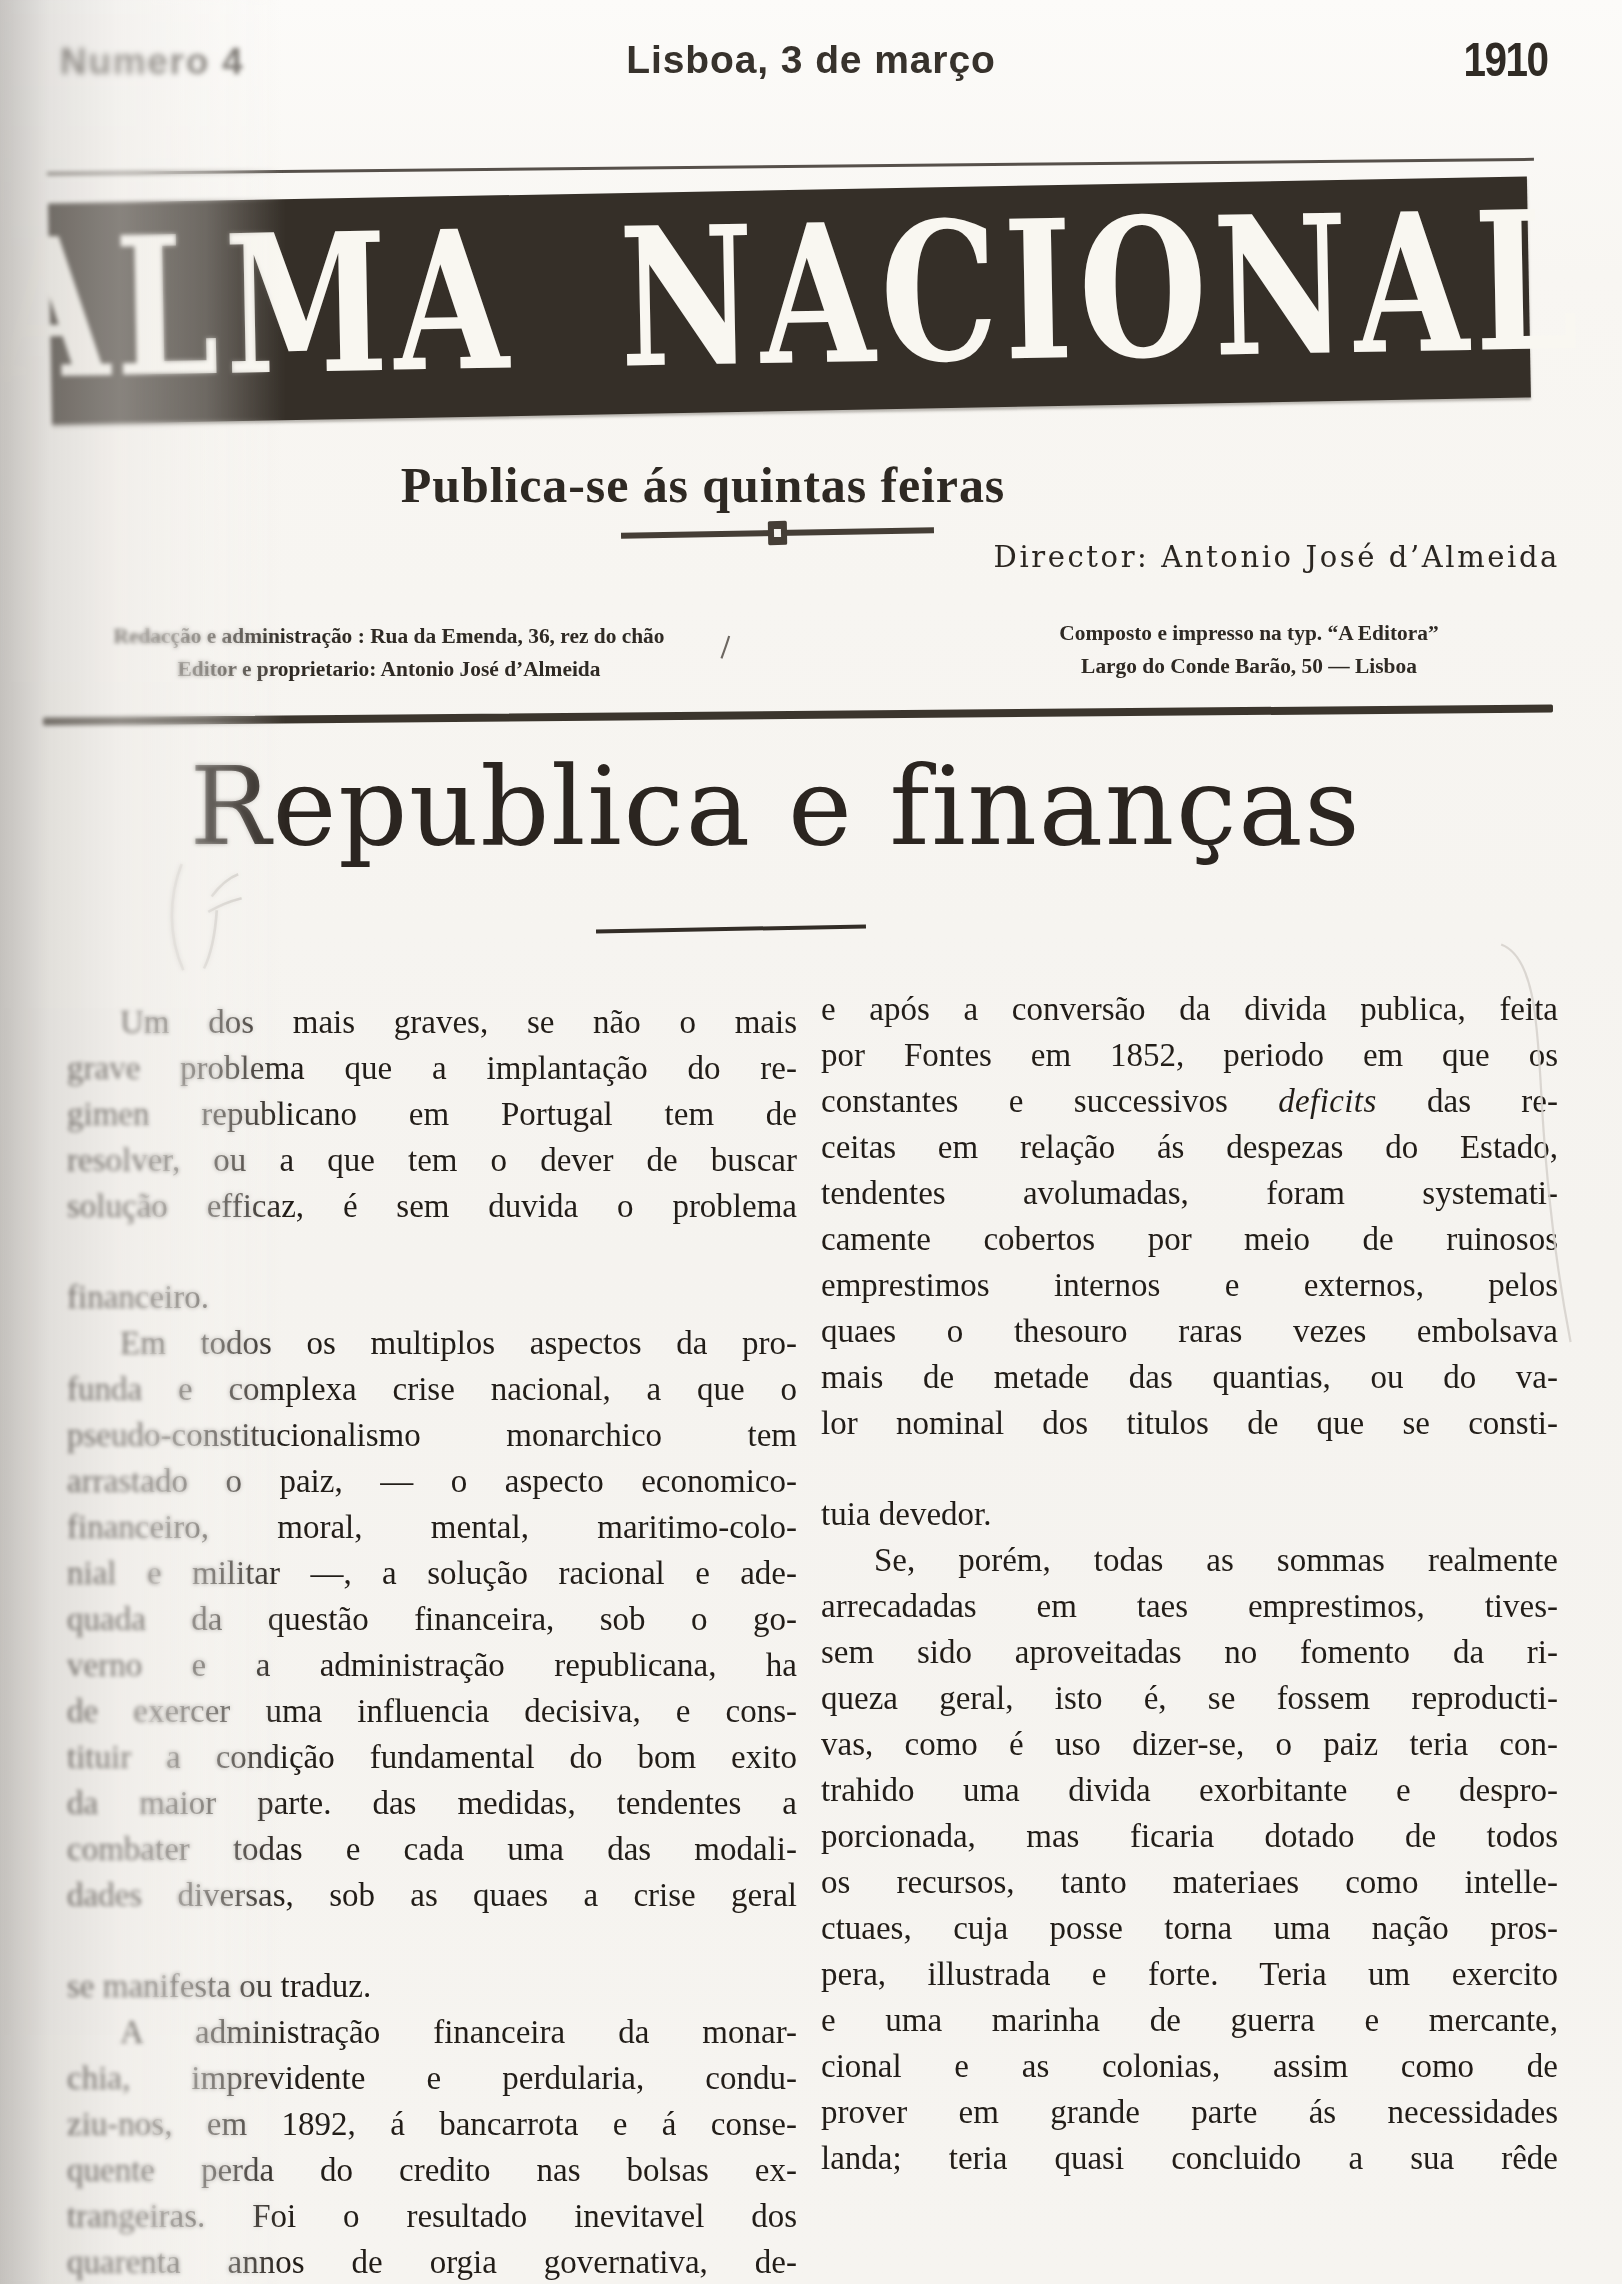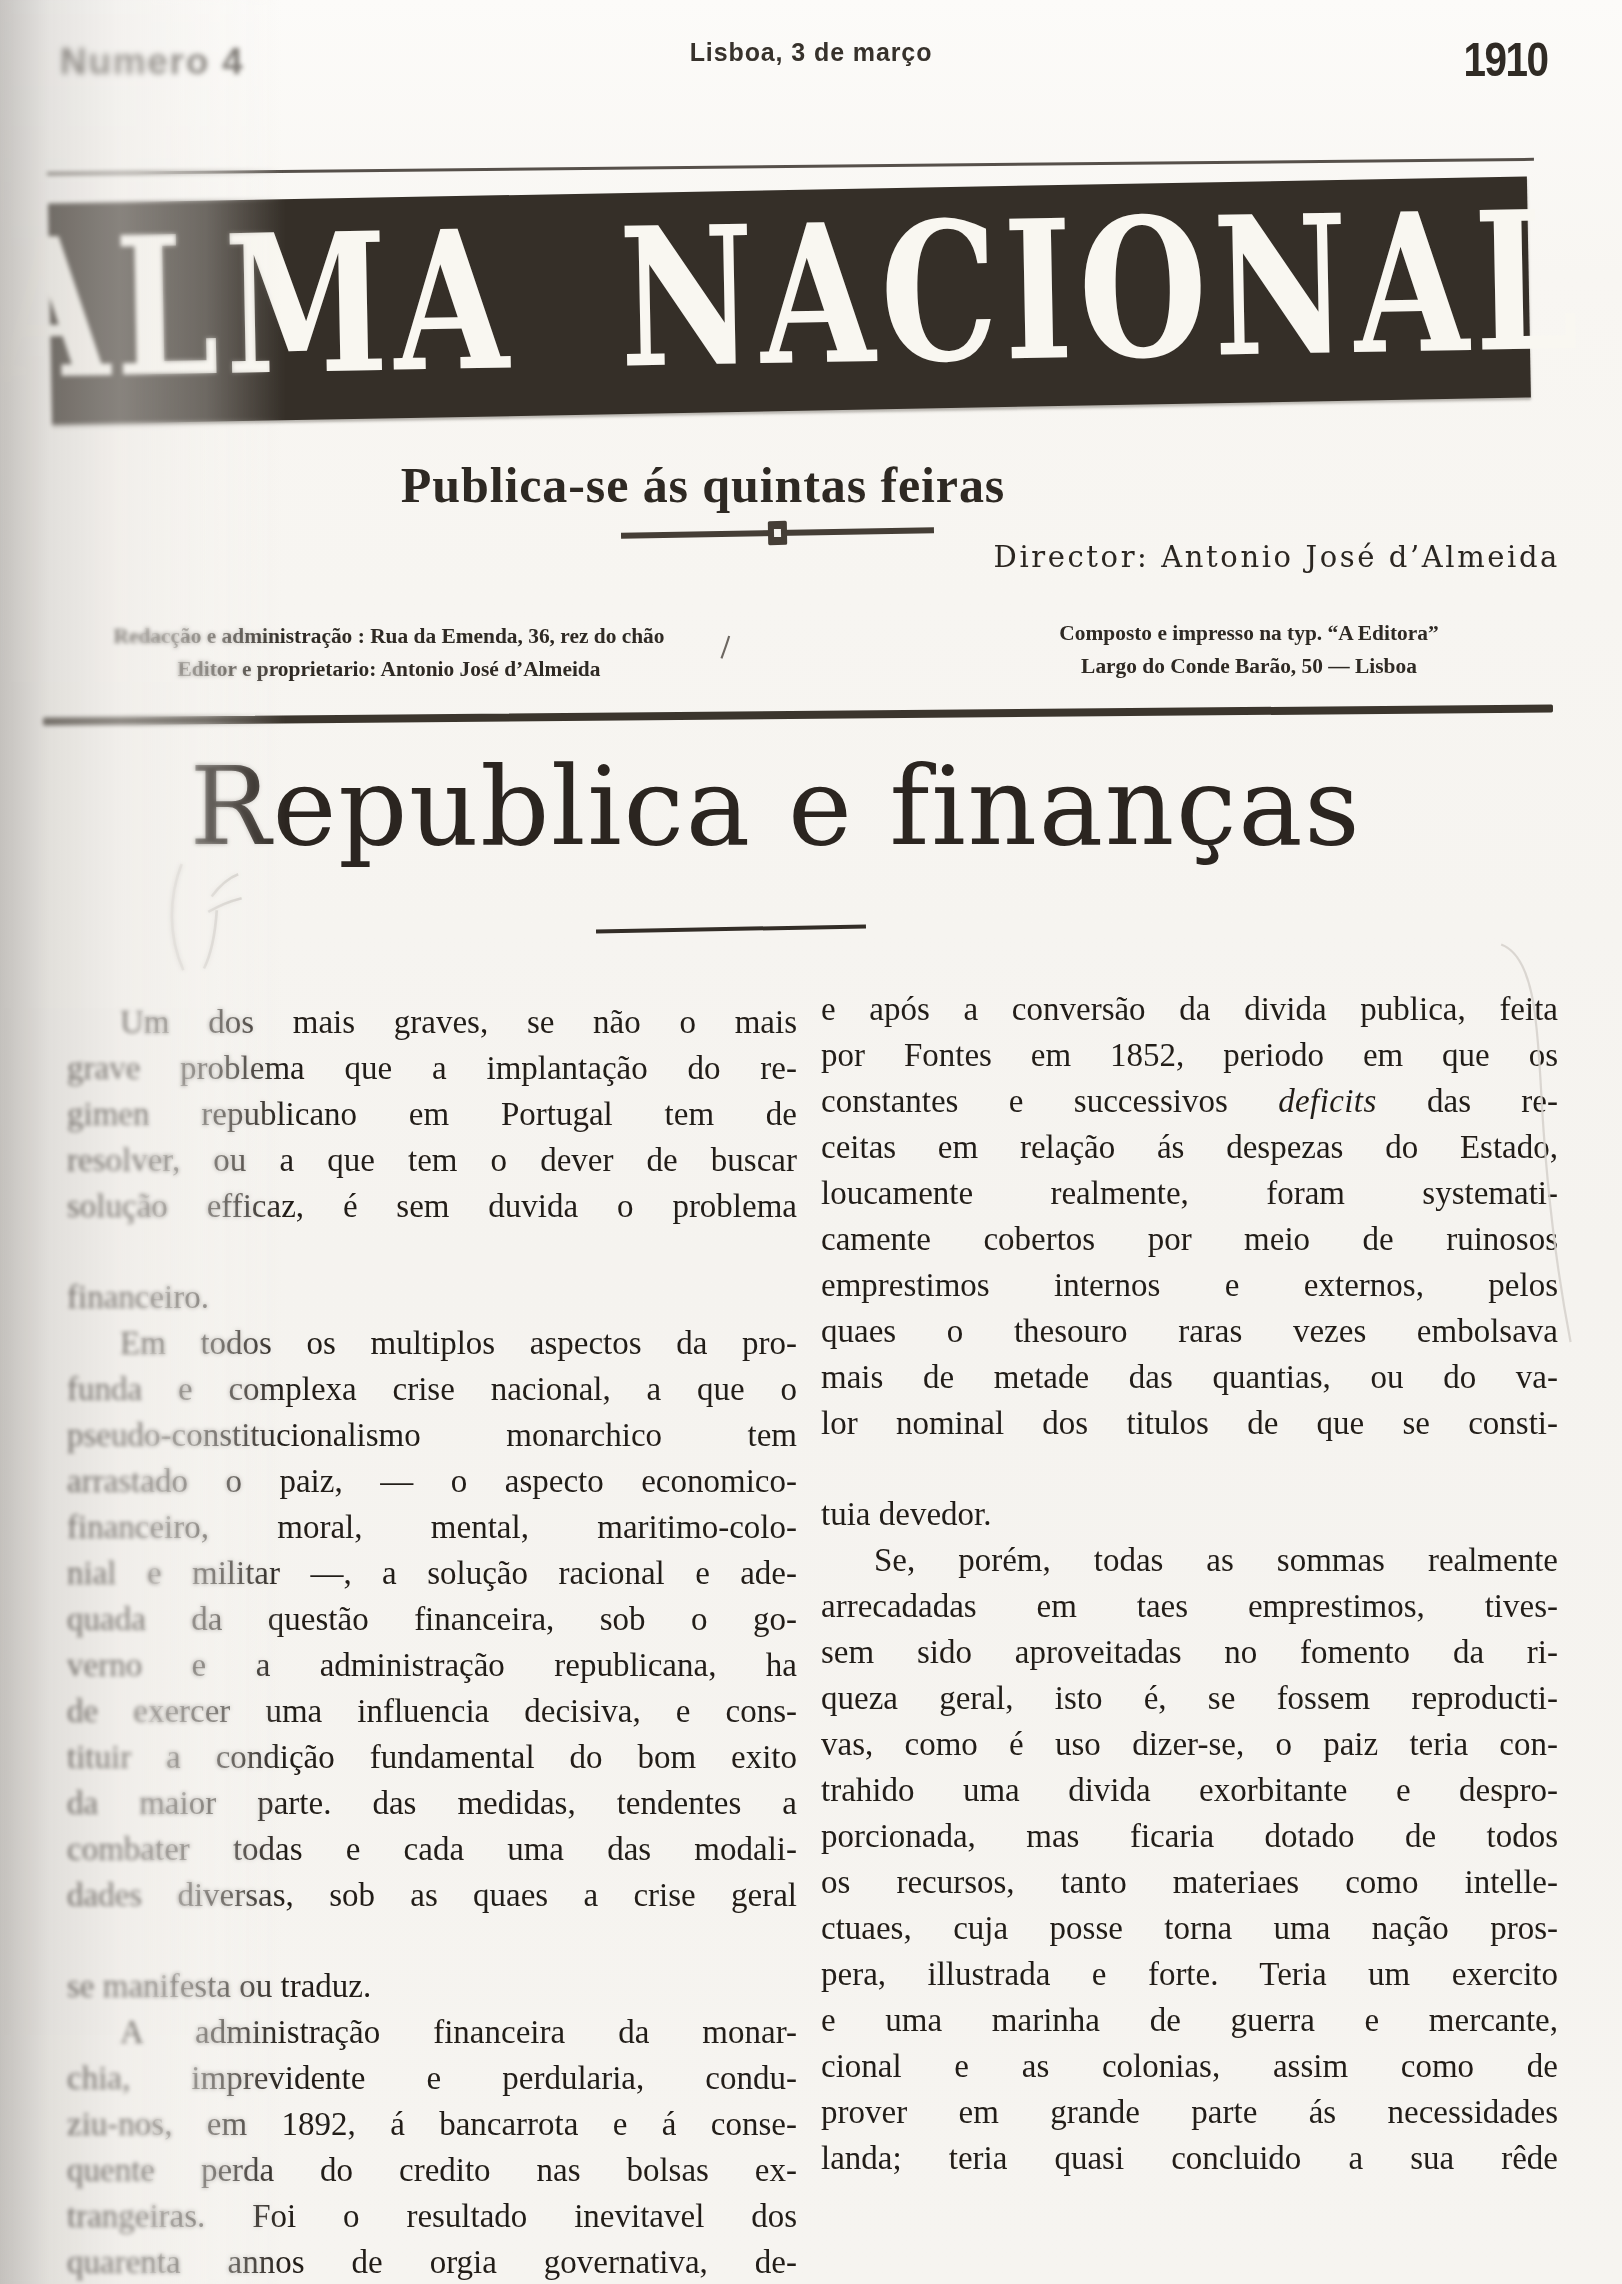--- a/index.html
+++ b/index.html
@@ -9,21 +9,21 @@
     font-family:"Liberation Serif",serif;color:#26211c;
   }
   
   .issue{
     position:absolute;left:60px;top:41px;
     font-family:"Liberation Sans",sans-serif;font-weight:bold;font-size:37px;
     color:#3f3a34;letter-spacing:1.7px;filter:blur(2px);opacity:.82;
   }
   .dateline{
     position:absolute;left:0;top:38px;width:1622px;text-align:center;
-    font-family:"Liberation Sans",sans-serif;font-weight:bold;font-size:25px;
+    font-family:"Liberation Sans",sans-serif;font-weight:bold;font-size:39px;
     letter-spacing:0.9px;color:#37322c;
   }
   .year{
     position:absolute;right:74px;top:31px;
     font-family:"Liberation Sans",sans-serif;font-weight:bold;font-size:46px;
     color:#302b25;transform:scale(.88,1.04);transform-origin:right top;letter-spacing:-1.7px;
   }
   .top-rule{
     position:absolute;left:47px;top:165px;width:1487px;height:2.6px;
     background:#56504a;transform:rotate(-0.55deg);
@@ -166,21 +166,21 @@
       <div class="line">quente perda do credito nas bolsas ex-</div>
       <div class="line">trangeiras. Foi o resultado inevitavel dos</div>
       <div class="line">quarenta annos de orgia governativa, de-</div>
       <div class="line">corridos desde a cessação das luctas civis</div>
     </div>
   <div class="col right">
       <div class="line">e após a conversão da divida publica, feita</div>
       <div class="line">por Fontes em 1852, periodo em que os</div>
       <div class="line">constantes e successivos <i>deficits</i> das re-</div>
       <div class="line">ceitas em relação ás despezas do Estado,</div>
-      <div class="line">loucamente realmente, foram systemati-</div>
+      <div class="line">tendentes avolumadas, foram systemati-</div>
       <div class="line">camente cobertos por meio de ruinosos</div>
       <div class="line">emprestimos internos e externos, pelos</div>
       <div class="line">quaes o thesouro raras vezes embolsava</div>
       <div class="line">mais de metade das quantias, ou do va-</div>
       <div class="line">lor nominal dos titulos de que se consti-</div>
       <div class="line end">tuia devedor.</div>
       <div class="line indent">Se, porém, todas as sommas realmente</div>
       <div class="line">arrecadadas em taes emprestimos, tives-</div>
       <div class="line">sem sido aproveitadas no fomento da ri-</div>
       <div class="line">queza geral, isto é, se fossem reproducti-</div>

